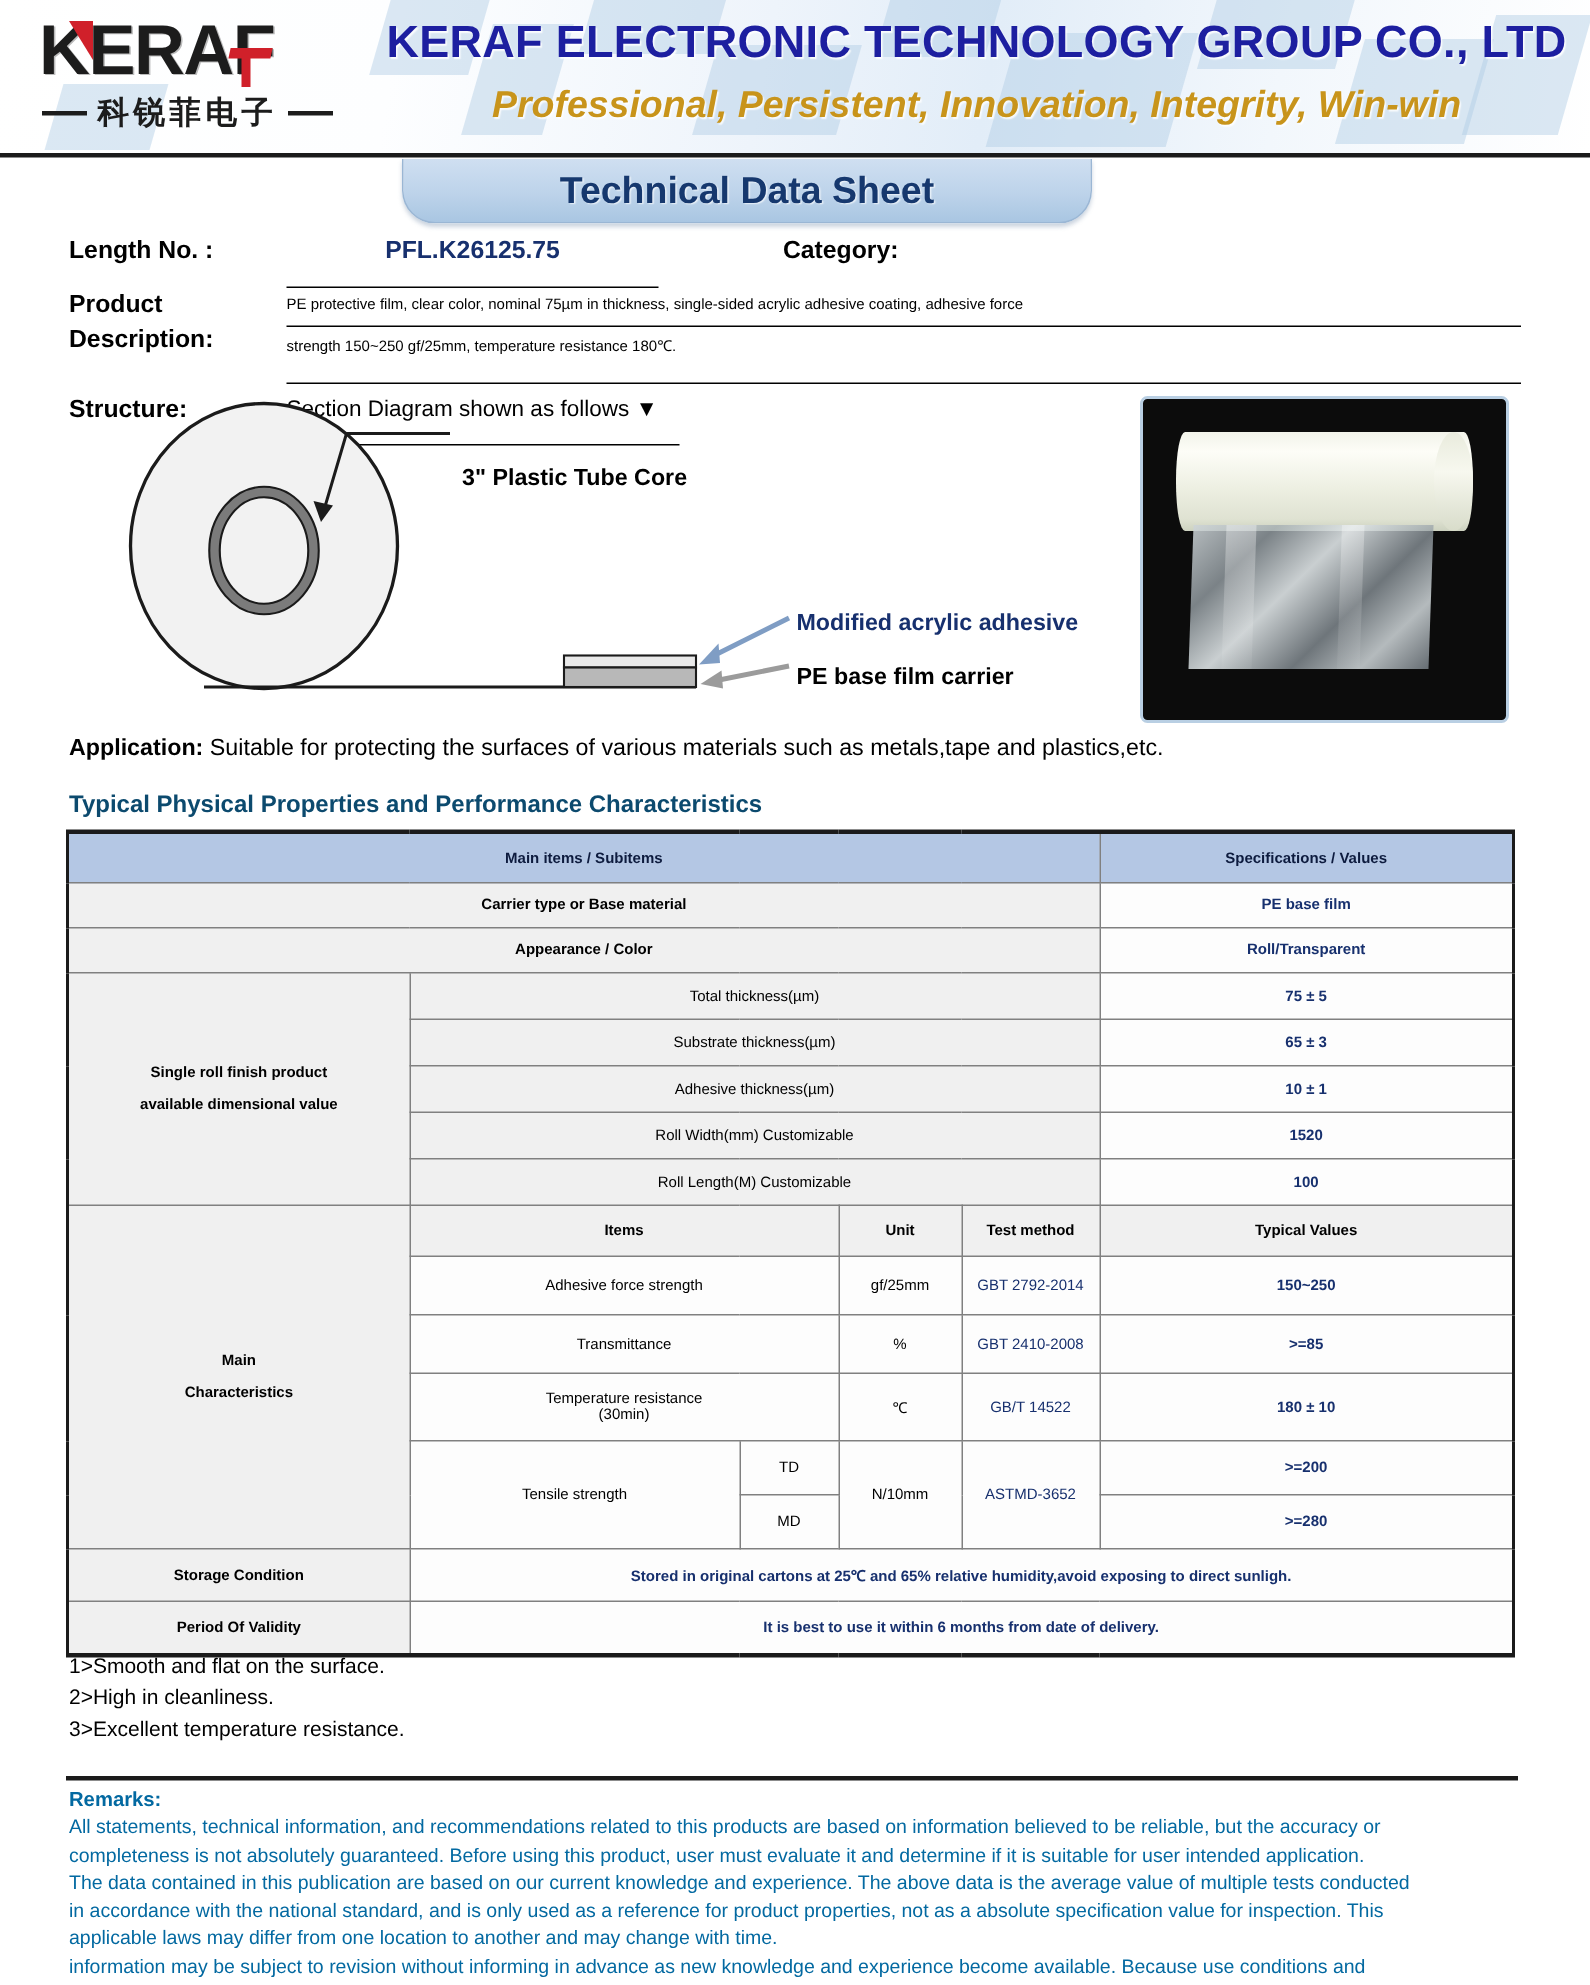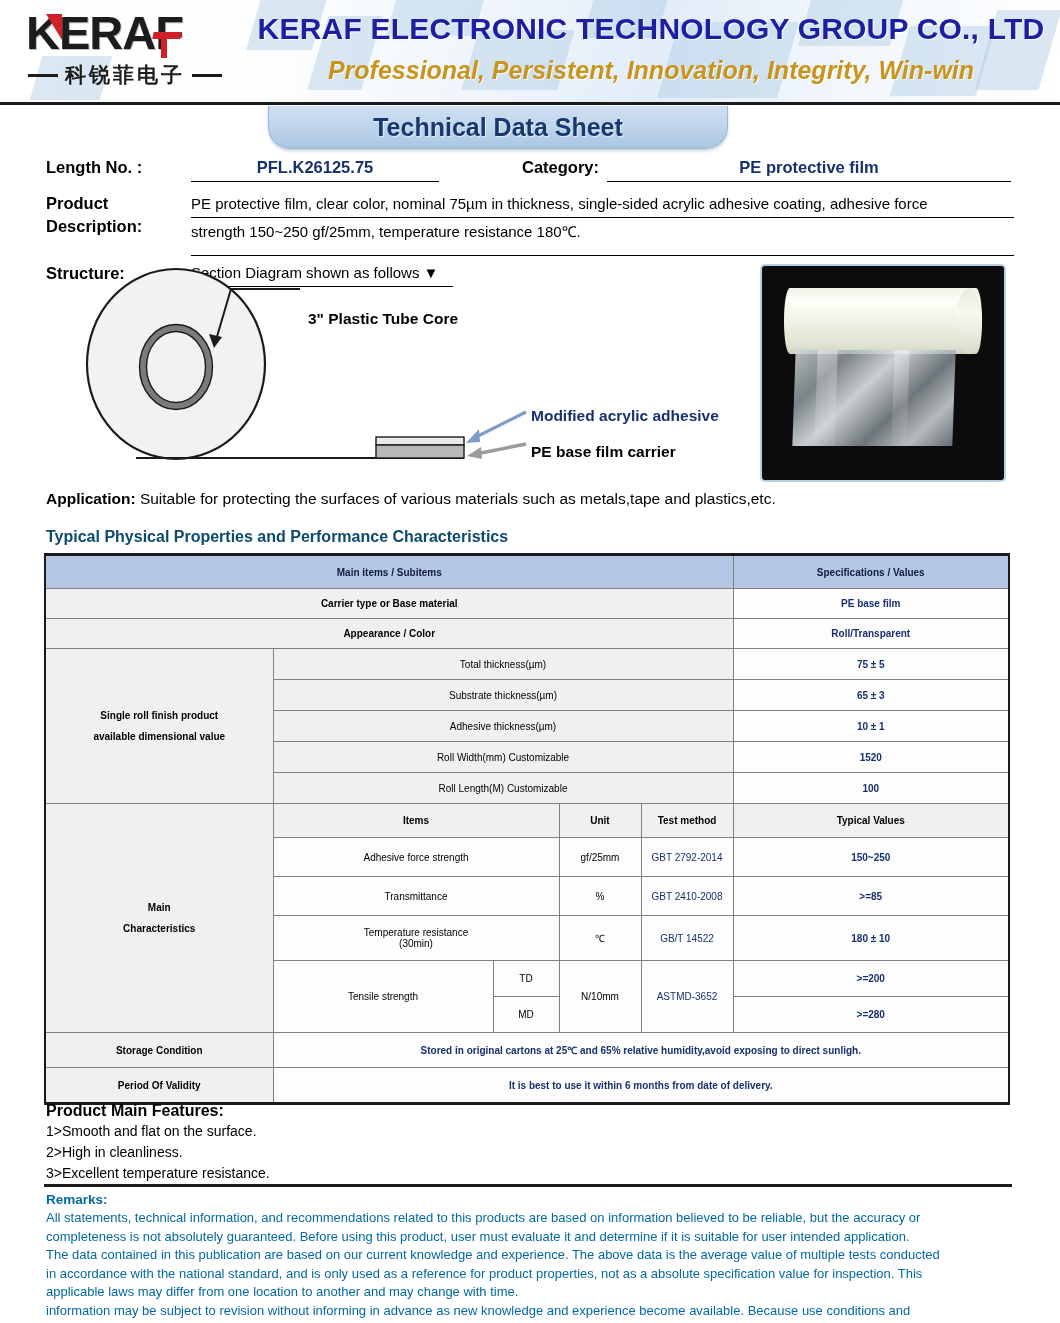--- a/index.html
+++ b/index.html
@@ -149,37 +149,37 @@
   }
   .info-row { display: flex; align-items: flex-start; }
   .lbl {
     font-size: 16.5px; font-weight: bold; color: #000;
     line-height: 22px;
     flex: none;
   }
   .ul-cell {
     border-bottom: 1.4px solid #000;
     line-height: 22px;
-    padding-bottom: 2px;
+    padding-bottom: 12px;
   }
   .val-blue {
     font-size: 16.5px; font-weight: bold; color: #17306e;
   }
 
   .r1 { height: 34px; }
   .r1 .lbl-pn { width: 145px; }
   .r1 .pn-cell { width: 248px; text-align: center; }
   .r1 .lbl-cat { width: 160px; text-align: right; padding-right: 8px; }
   .r1 .cat-cell { width: 404px; text-align: center; }
 
   .r2 { margin-top: 2px; }
   .r2 .lbl-pd { width: 145px; line-height: 23px; }
   .r2 .pd-cell {
     width: 823px;
-    font-size: 15px; color: #000; font-weight: normal;
+    font-size: 10px; color: #000; font-weight: normal;
     line-height: 24px;
   }
   .r2 .pd-line1 {
     border-bottom: 1.2px solid #000;
     padding-bottom: 1px;
   }
   .r2 .pd-line2 {
     border-bottom: 1.4px solid #000;
     padding-bottom: 11px; padding-top: 2px;
   }
@@ -376,23 +376,20 @@
 </div>
 
 <div class="info">
 
   <div class="info-row r1">
     <div class="lbl lbl-pn">Length No. :</div>
     <div class="ul-cell pn-cell">
       <span class="val-blue">PFL.K26125.75</span>
     </div>
     <div class="lbl lbl-cat">Category:</div>
-    <div class="ul-cell cat-cell">
-      <span class="val-blue">PE protective film</span>
-    </div>
   </div>
 
   <div class="info-row r2">
     <div class="lbl lbl-pd">
       <div>Product</div>
       <div>Description:</div>
     </div>
     <div class="pd-cell">
       <div class="pd-line1">PE protective film, clear color, nominal 75µm in thickness, single-sided acrylic adhesive coating, adhesive force</div>
       <div class="pd-line2">strength 150~250 gf/25mm,  temperature resistance 180℃.</div>
@@ -553,21 +550,20 @@
       <tr>
         <td class="grey bold outer-left outer-bot" style="height:34px">Period Of Validity</td>
         <td class="navy outer-right outer-bot" colspan="5">It is best to use it within 6 months from date of delivery.</td>
       </tr>
 
     </tbody>
   </table>
 </div>
 
 <div class="features">
-  <div class="f-title">Product Main Features:</div>
   <div class="f-item">1&gt;Smooth and flat on the surface.</div>
   <div class="f-item">2&gt;High in cleanliness.</div>
   <div class="f-item">3&gt;Excellent temperature resistance.</div>
 </div>
 <div class="feat-rule"></div>
 
 <div class="remarks">
   <div class="r-title">Remarks:</div>
   <div class="r-body">All statements, technical information, and recommendations related to this products are based on information believed to be reliable, but the accuracy or</div>
   <div class="r-body">completeness is not absolutely guaranteed. Before using this product, user must evaluate it and determine if it is suitable for user intended application.</div>

